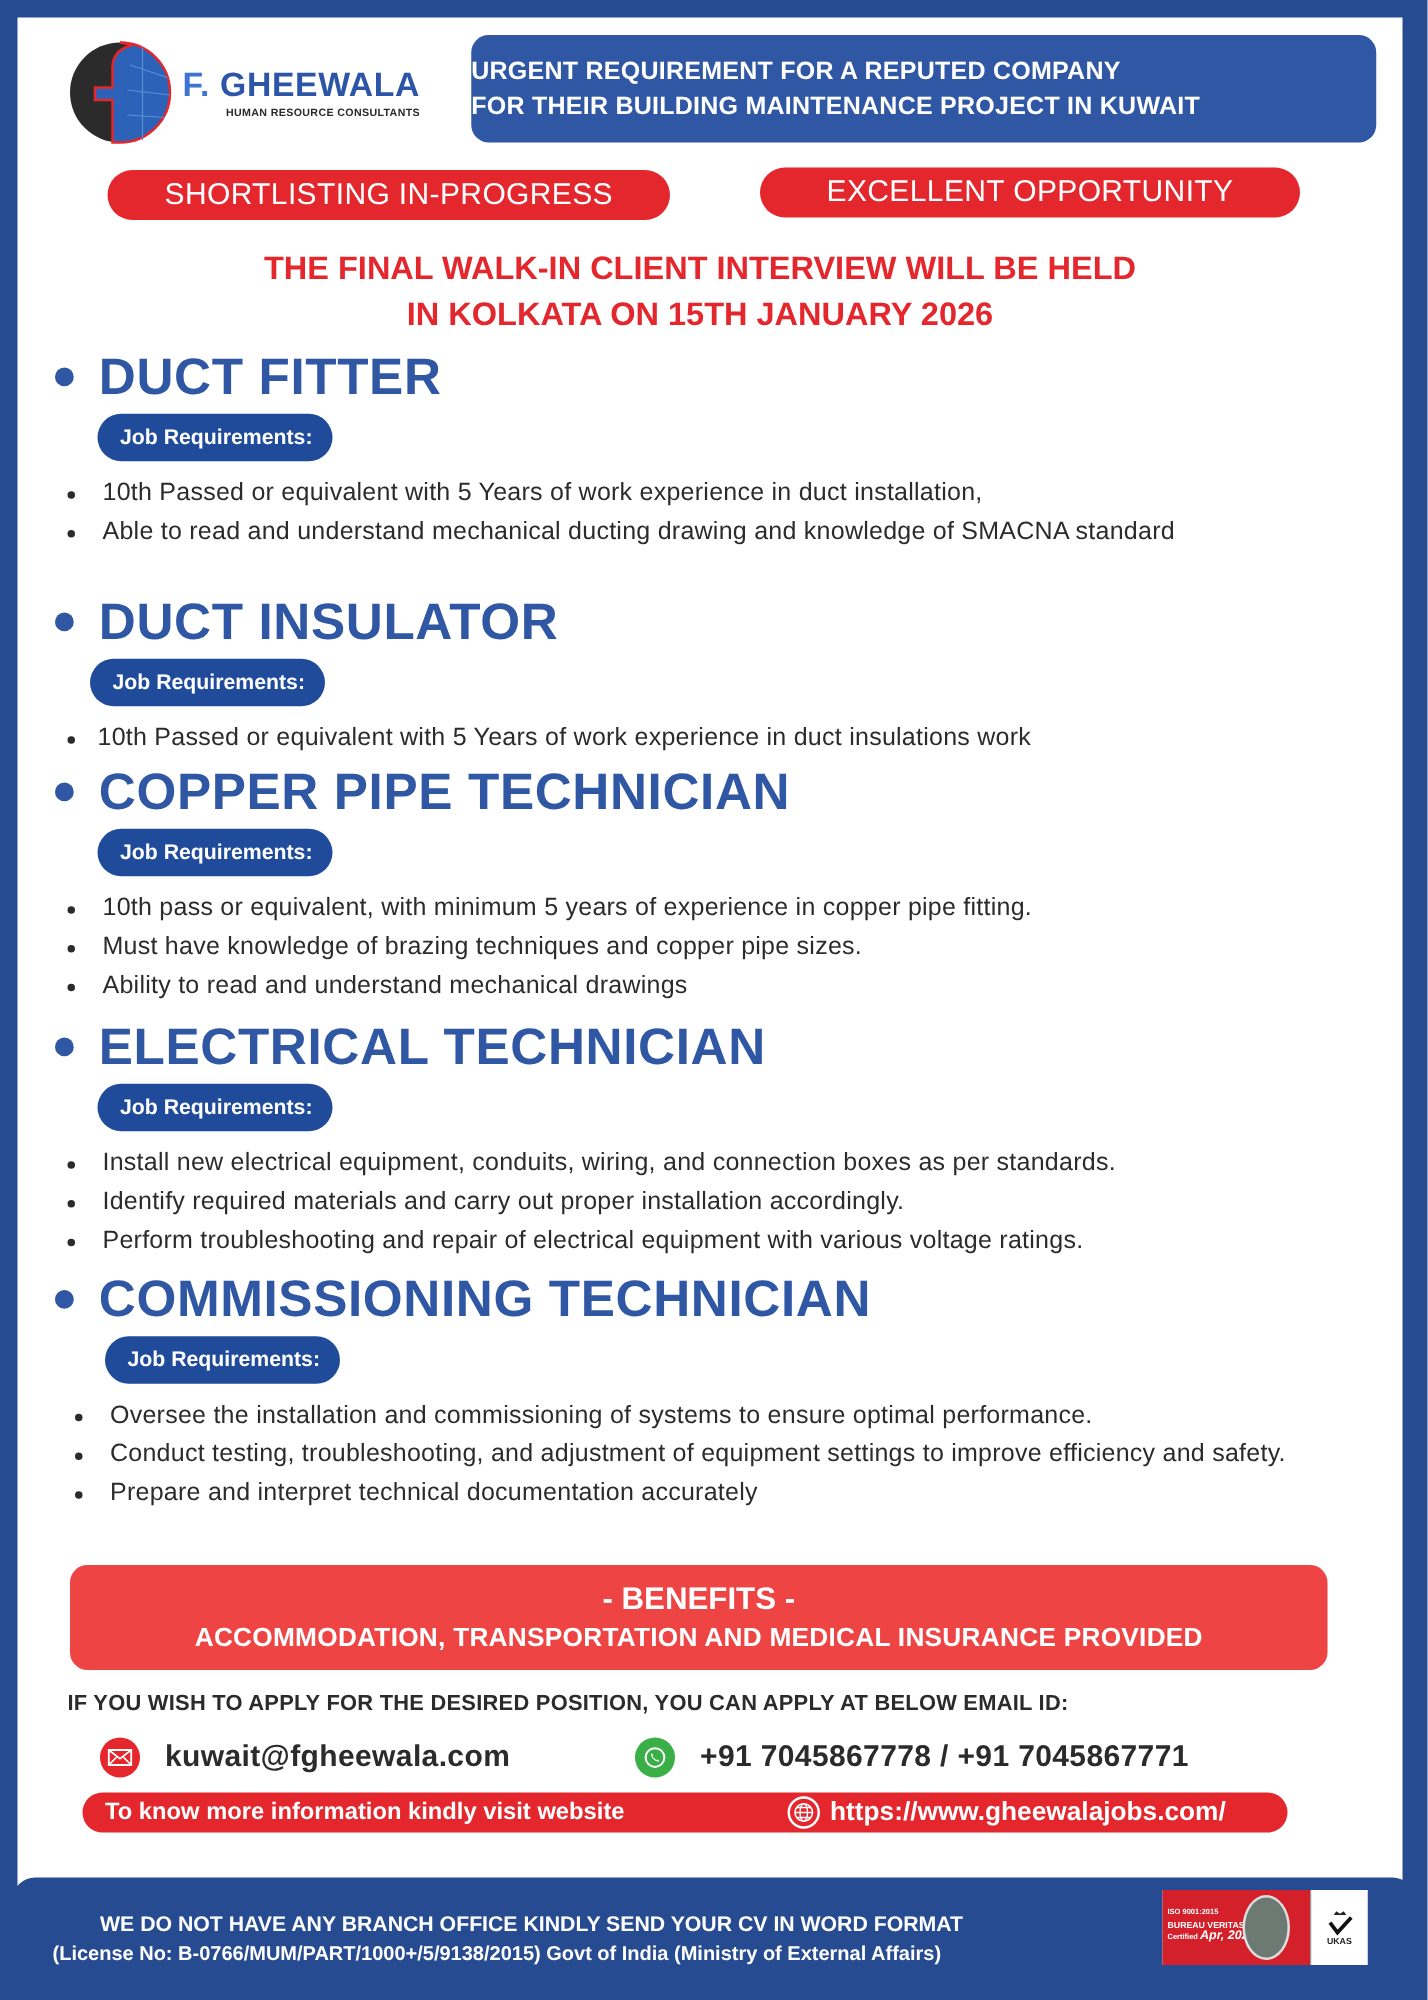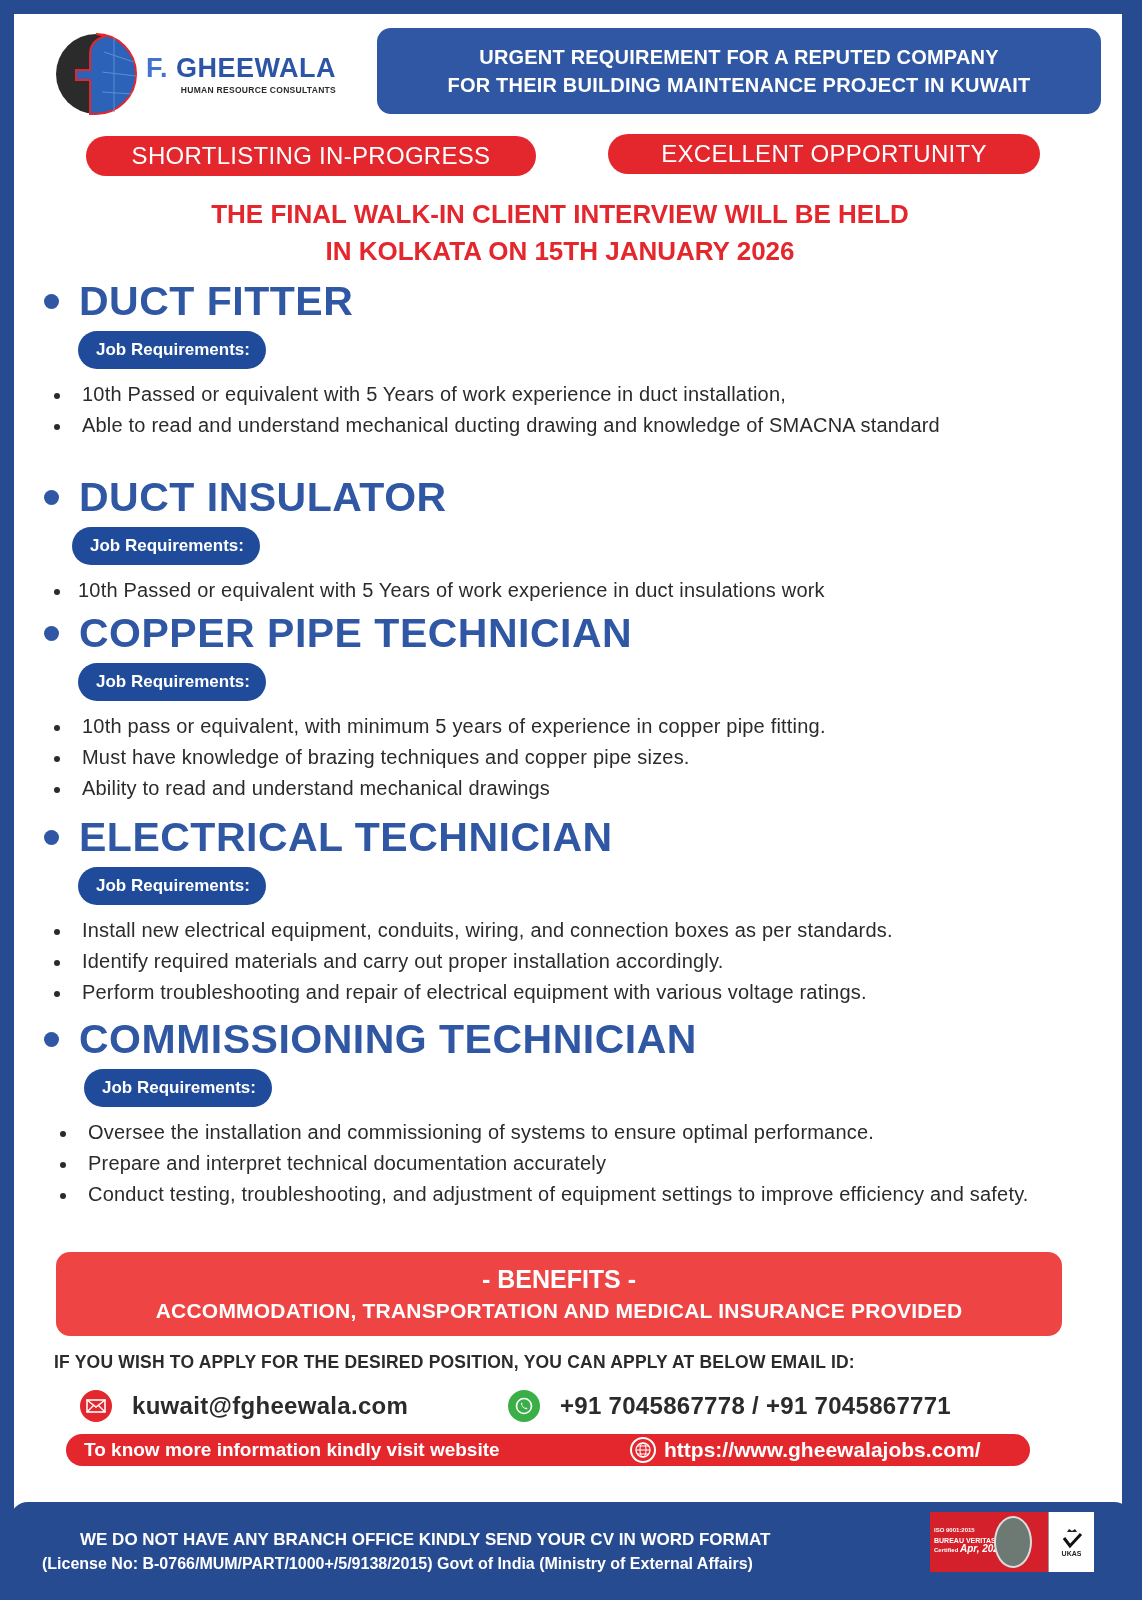--- a/index.html
+++ b/index.html
@@ -8,21 +8,21 @@
   .panel { position: absolute; left: 14px; top: 14px; width: 1108px; height: 1496px; background: #ffffff; }
   .footer { position: absolute; left: 10px; top: 1502px; width: 1122px; height: 98px; background: #274b91; border-top-left-radius: 18px; border-top-right-radius: 18px; }
 
   
   .logo { position: absolute; left: 54px; top: 32px; width: 290px; height: 84px; display: flex; align-items: center; }
   .logo-mark { width: 84px; height: 84px; flex: none; }
   .logo-text { margin-left: 8px; text-align: right; }
   .logo-name { font-weight: 700; font-size: 27px; color: #2c55a8; letter-spacing: 0.5px; }
   .logo-name .f { color: #3f74d1; }
   .logo-sub { font-weight: 700; font-size: 8.5px; color: #2a2a2a; letter-spacing: 0.3px; margin-top: 1px; }
-  .headline-box { position: absolute; left: 377px; top: 28px; width: 724px; height: 86px; background: #2f57a3; border-radius: 14px; color: #fff; font-weight: 700; font-size: 20px; text-align: center; display: flex; flex-direction: column; justify-content: center; line-height: 28px; letter-spacing: 0.2px; }
+  .headline-box { position: absolute; left: 377px; top: 28px; width: 724px; height: 86px; background: #2f57a3; border-radius: 14px; color: #fff; font-weight: 700; font-size: 20px; display: flex; flex-direction: column; justify-content: center; line-height: 28px; letter-spacing: 0.2px; }
 
   .pill-red { position: absolute; height: 40px; background: #e4262d; color: #fff; border-radius: 20px; font-size: 24px; display: flex; align-items: center; justify-content: center; letter-spacing: 0.3px; }
   .pill-1 { left: 86px; top: 136px; width: 450px; }
   .pill-2 { left: 608px; top: 134px; width: 432px; }
 
   .interview { position: absolute; left: 60px; top: 196px; width: 1000px; text-align: center; color: #e4262d; font-weight: 700; font-size: 26px; line-height: 37px; }
 
   
   .job { position: absolute; left: 44px; width: 1090px; }
   .job-title { display: flex; align-items: center; color: #2f57a3; font-weight: 700; font-size: 41px; height: 50px; letter-spacing: 0.5px; }
@@ -143,22 +143,22 @@
 </div>
 
 <div class="job" style="top:1014px;">
   <div class="job-title">
       <span class="dot"></span>
       <span>COMMISSIONING TECHNICIAN</span>
     </div>
   <div class="req-pill" style="margin-left:40px;">Job Requirements:</div>
   <ul class="bullets" style="margin-left:6px;">
     <li>Oversee the installation and commissioning of systems to ensure optimal performance.</li>
+    <li style="width:1010px;">Conduct testing, troubleshooting, and adjustment of equipment settings to improve efficiency and safety.</li>
     <li>Prepare and interpret technical documentation accurately</li>
-    <li style="width:1010px;">Conduct testing, troubleshooting, and adjustment of equipment settings to improve efficiency and safety.</li>
   </ul>
 </div>
 
 <div class="benefits">
   <div class="b-title">- BENEFITS -</div>
   <div class="b-text">ACCOMMODATION, TRANSPORTATION AND MEDICAL INSURANCE PROVIDED</div>
 </div>
 
 <div class="apply-text">IF YOU WISH TO APPLY FOR THE DESIRED POSITION, YOU CAN APPLY AT BELOW EMAIL ID:</div>
 

